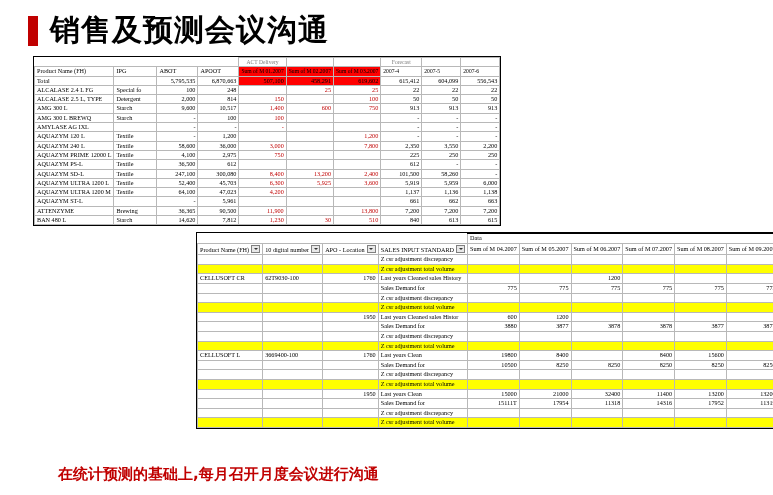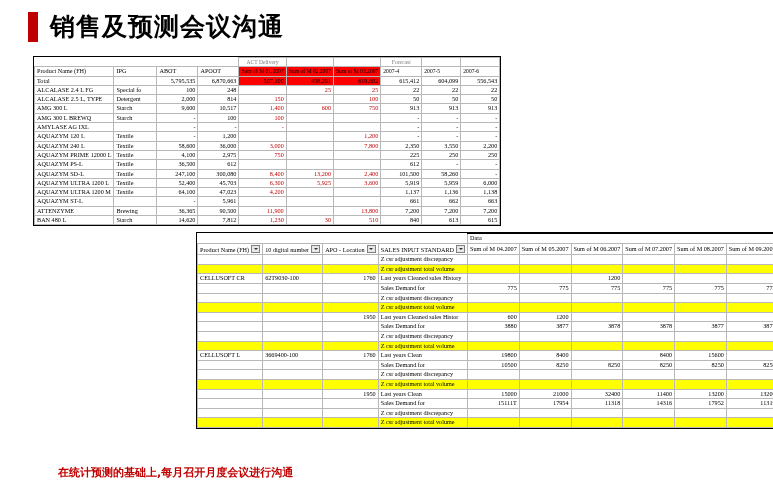--- a/index.html
+++ b/index.html
@@ -15,21 +15,21 @@
     background:#fff;
   }
   
   .title-row{
     position:absolute;left:28px;top:10px;display:flex;align-items:center;
   }
   .title-bar{
     width:10px;height:30px;background:#c00000;margin-right:12px;
   }
   .title-text{
-    font-size:25px;font-weight:bold;color:#000;letter-spacing:1px;
+    font-size:30px;font-weight:bold;color:#000;letter-spacing:1px;
     font-family:Liberation Sans, sans-serif;
     white-space:nowrap;
   }
   
   .top-table-wrap{
     position:absolute;left:33px;top:56px;
     border:1px solid #000;
     background:#fff;
   }
   table.xl{
@@ -89,21 +89,21 @@
     content:"";position:absolute;left:1.5px;top:2px;
     border-left:2px solid transparent;border-right:2px solid transparent;
     border-top:2.5px solid #333;
   }
   .hdr2 td{
     border:0.5px solid #000;vertical-align:bottom;height:30px;
   }
   
   .footer{
     position:absolute;left:58px;top:465px;
-    color:#c00000;font-weight:bold;font-size:11px;
+    color:#c00000;font-weight:bold;font-size:15px;
     font-family:"DejaVu Sans", sans-serif;
     white-space:nowrap;
   }
 </style>
 </head>
 <body>
 
 <div class="slide">
 
   <div class="title-row">

